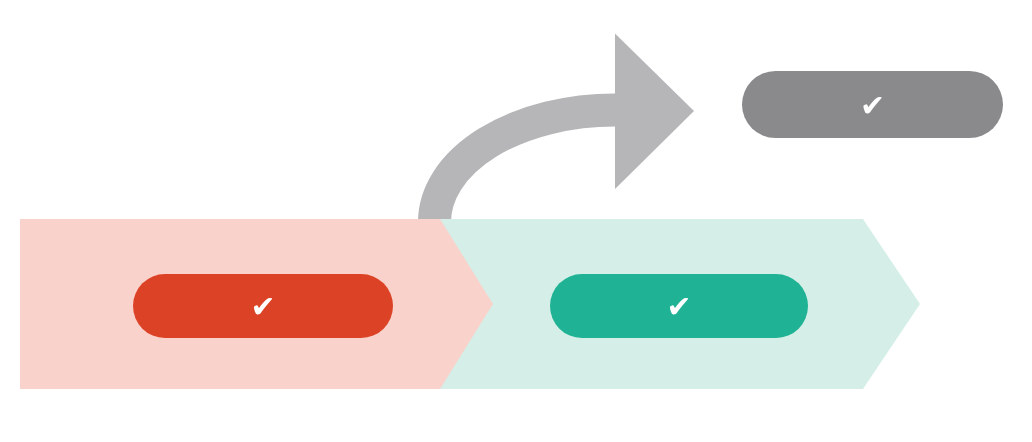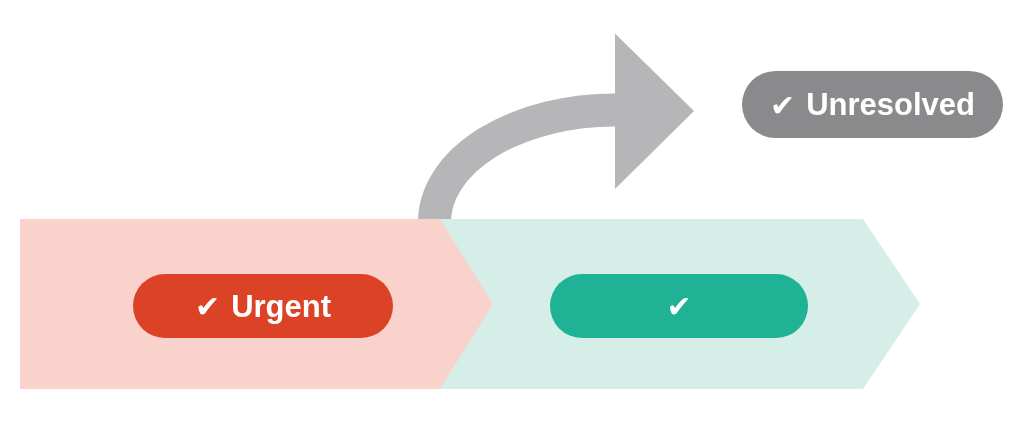--- a/index.html
+++ b/index.html
@@ -44,25 +44,23 @@
     <g>
       <path d="M 434.5 222 A 180.5 112 0 0 1 615 110" fill="none" stroke-width="33" stroke="#b6b6b9"></path>
       <polygon points="615,33.5 615,189 694,111" fill="#b6b6b9"></polygon>
     </g>
     <polygon points="438,219 863,219 920,304 863,389 438,389" fill="#d5efe8"></polygon>
     <polygon points="20,219 440,219 493,304 440,389 20,389" fill="#f8d2cb"></polygon>
   </svg>
 
   <div class="pill pill-urgent" style="background-color: rgb(220, 67, 38); color: rgb(255, 255, 255);">
     <span class="check">✔</span>
-    <span>Urgent</span>
   </div>
 
   <div class="pill pill-resolved" style="background-color: rgb(31, 178, 148); color: rgb(255, 255, 255);">
     <span class="check">✔</span>
   </div>
 
   <div class="pill pill-unresolved" style="background-color: rgb(138, 138, 140); color: rgb(255, 255, 255);">
     <span class="check">✔</span>
-    <span>Unresolved</span>
   </div>
 
 </div>
 
 </body></html>

